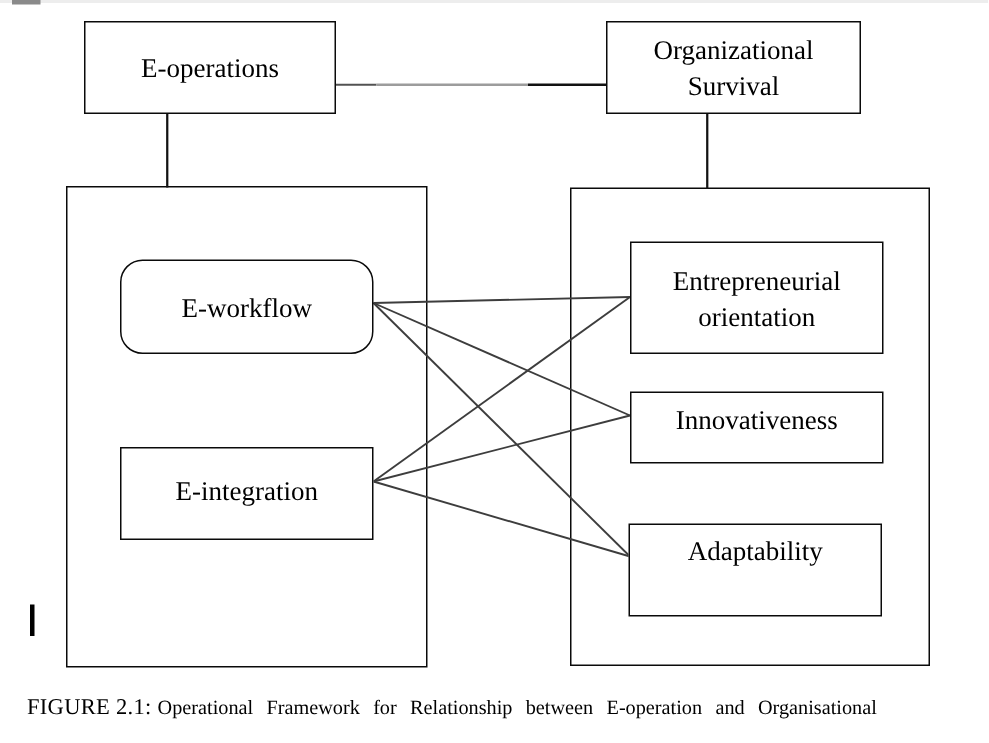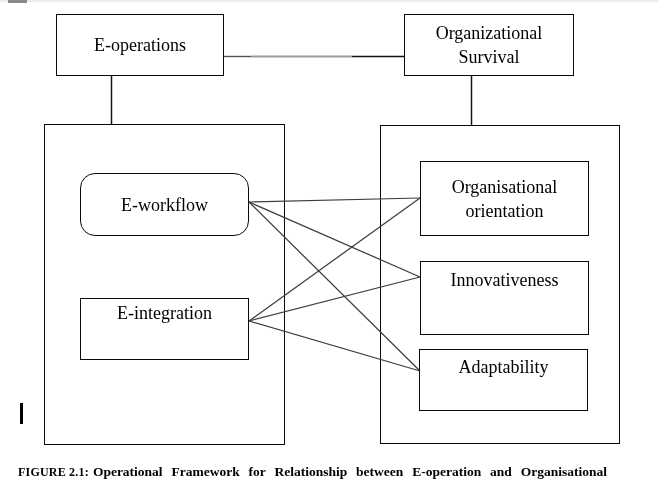--- a/index.html
+++ b/index.html
@@ -74,28 +74,27 @@
   .caption {
     position: absolute;
     left: 18px;
     top: 463px;
     width: 628px;
     font-size: 13.5px;
     line-height: 17px;
     white-space: nowrap;
   }
   .caption .label {
-    font-weight: bold;
-    font-size: 12px;
+    font-weight: normal;
+    font-size: 15px;
     letter-spacing: 0.2px;
   }
   .caption .text {
     word-spacing: 5.5px;
     margin-left: 4px;
-    font-weight: bold;
   }
 </style>
 </head>
 <body>
 
 <div id="canvas">
 
   <div class="abs top-band"></div>
   <div class="abs top-dash"></div>
   <div class="abs cursor-bar"></div>
@@ -123,28 +122,28 @@
   <div class="node" style="left:404px; top:14px; width:170px; height:62px; padding:0 26px;">
     <span>Organizational Survival</span>
   </div>
   <div class="node" style="left:56px; top:14px; width:168px; height:62px;">
     <span>E-operations</span>
   </div>
 
   <div class="node" style="left:80px; top:173px; width:169px; height:63px;border-radius:15px;">
     <span>E-workflow</span>
   </div>
-  <div class="node top-align" style="left:80px; top:298px; width:169px; height:62px; padding-top:2px;text-align:right;">
+  <div class="node top-align" style="left:80px; top:298px; width:169px; height:62px; padding-top:16px;text-align:right;">
     <span>E-integration</span>
   </div>
 
   <div class="node" style="left:420px; top:161px; width:169px; height:75px; padding:0 24px;">
-    <span>Organisational orientation</span>
+    <span>Entrepreneurial orientation</span>
   </div>
-  <div class="node top-align" style="left:420px; top:261px; width:169px; height:74px; padding-top:6px;">
+  <div class="node top-align" style="left:420px; top:261px; width:169px; height:48px; padding-top:6px;">
     <span>Innovativeness</span>
   </div>
   <div class="node top-align" style="left:419px; top:349px; width:169px; height:62px; padding-top:5px;font-family:Liberation Serif, serif;">
     <span>Adaptability</span>
   </div>
 
   <div class="caption">
     <span class="label">FIGURE 2.1:</span><span class="text">Operational Framework for Relationship between E-operation and Organisational</span>
   </div>
 

